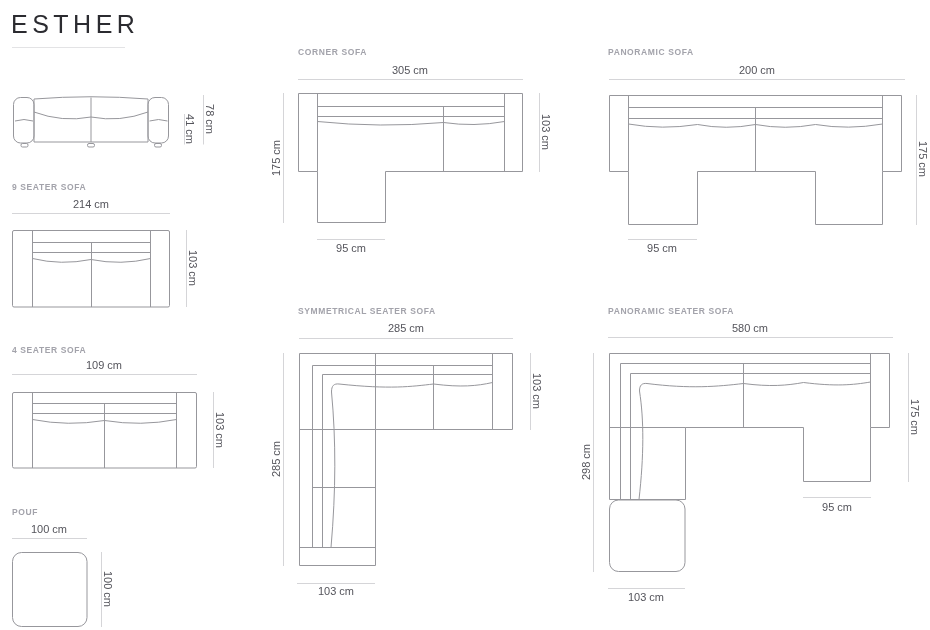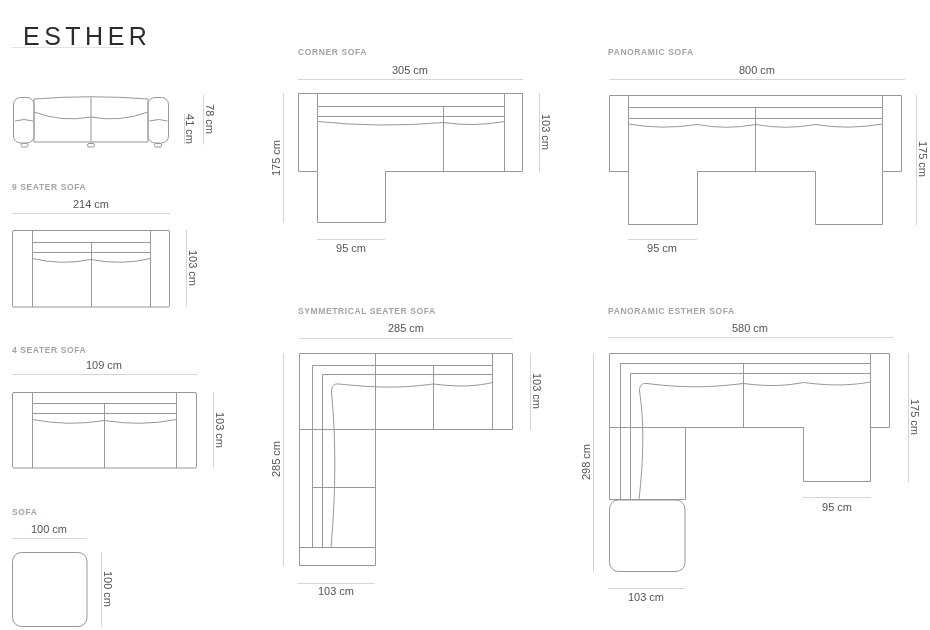--- a/index.html
+++ b/index.html
@@ -2,21 +2,21 @@
 <html><head>
 <meta charset="utf-8">
 <title>ESTHER</title>
 <style>
   html,body{margin:0;padding:0;background:#ffffff;}
   #page{position:relative;width:930px;height:630px;background:#ffffff;overflow:hidden;
         font-family:"Liberation Sans","DejaVu Sans",sans-serif;}
   svg{position:absolute;left:0;top:0;}
   .ln{stroke:#97979c;stroke-width:1;fill:none;}
   .dl{stroke:#d5d5d8;stroke-width:1;fill:none;}
-  .brand{position:absolute;left:11px;top:10px;margin:12px;font-size:25px;font-weight:400;
+  .brand{position:absolute;left:11px;top:10px;margin:0;font-size:25px;font-weight:400;
          letter-spacing:4.5px;color:#2b2b30;white-space:nowrap;}
   .brand-rule{position:absolute;left:12px;top:47px;width:113px;height:1px;background:#e3e3e5;}
   .sec{position:absolute;font-size:8.5px;letter-spacing:0.6px;color:#a3a3ab;white-space:nowrap;font-weight:bold;}
   .dim{position:absolute;font-size:11px;color:#54545b;white-space:nowrap;
        transform:translate(-50%,-50%);}
   .dim.cw{transform:translate(-50%,-50%) rotate(90deg);}
   .dim.ccw{transform:translate(-50%,-50%) rotate(-90deg);}
 </style>
 </head>
 <body>
@@ -125,44 +125,44 @@
       <path d="M609.5,427.5 H685.5"></path>
       <path d="M620.5,499.5 V363.5 H870.5"></path>
       <path d="M630.5,499.5 V373.5 H870.5"></path>
       <path d="M639,499.5 C644,455 644,420 639.5,391 C639.5,385 642,383 647,383.5 C690,389 718,386.5 743.5,383.5 C770,387 787,385.5 803.5,382.5 C835,386.5 853,385 870.5,382"></path>
       <path d="M743.5,363.5 V427.5"></path>
     </g>
   </svg>
 
   <span class="sec" style="left:12px;top:182px">9 SEATER SOFA</span>
   <span class="sec" style="left:12px;top:345px">4 SEATER SOFA</span>
-  <span class="sec" style="left:12px;top:507px">SOFA</span>
+  <span class="sec" style="left:12px;top:507px">POUF</span>
   <span class="sec" style="left:298px;top:47px">CORNER SOFA</span>
   <span class="sec" style="left:608px;top:47px">PANORAMIC SOFA</span>
   <span class="sec" style="left:298px;top:306px">SYMMETRICAL SEATER SOFA</span>
-  <span class="sec" style="left:608px;top:306px">PANORAMIC ESTHER SOFA</span>
+  <span class="sec" style="left:608px;top:306px">PANORAMIC SEATER SOFA</span>
 
   <span class="dim cw" style="left:210px;top:119px">78 cm</span>
   <span class="dim cw" style="left:190px;top:129px">41 cm</span>
 
   <span class="dim" style="left:91px;top:204px">214 cm</span>
   <span class="dim cw" style="left:193px;top:268px">103 cm</span>
 
   <span class="dim" style="left:104px;top:365px">109 cm</span>
   <span class="dim cw" style="left:220px;top:430px">103 cm</span>
 
   <span class="dim" style="left:49px;top:529px">100 cm</span>
   <span class="dim cw" style="left:108px;top:589px">100 cm</span>
 
   <span class="dim" style="left:410px;top:70px">305 cm</span>
   <span class="dim cw" style="left:546px;top:132px">103 cm</span>
   <span class="dim ccw" style="left:276px;top:158px">175 cm</span>
   <span class="dim" style="left:351px;top:248px">95 cm</span>
 
-  <span class="dim" style="left:757px;top:70px">800 cm</span>
+  <span class="dim" style="left:757px;top:70px">200 cm</span>
   <span class="dim cw" style="left:923px;top:159px">175 cm</span>
   <span class="dim" style="left:662px;top:248px">95 cm</span>
 
   <span class="dim" style="left:406px;top:328px">285 cm</span>
   <span class="dim cw" style="left:537px;top:391px">103 cm</span>
   <span class="dim ccw" style="left:276px;top:459px">285 cm</span>
   <span class="dim" style="left:336px;top:591px">103 cm</span>
 
   <span class="dim" style="left:750px;top:328px">580 cm</span>
   <span class="dim cw" style="left:915px;top:417px">175 cm</span>

